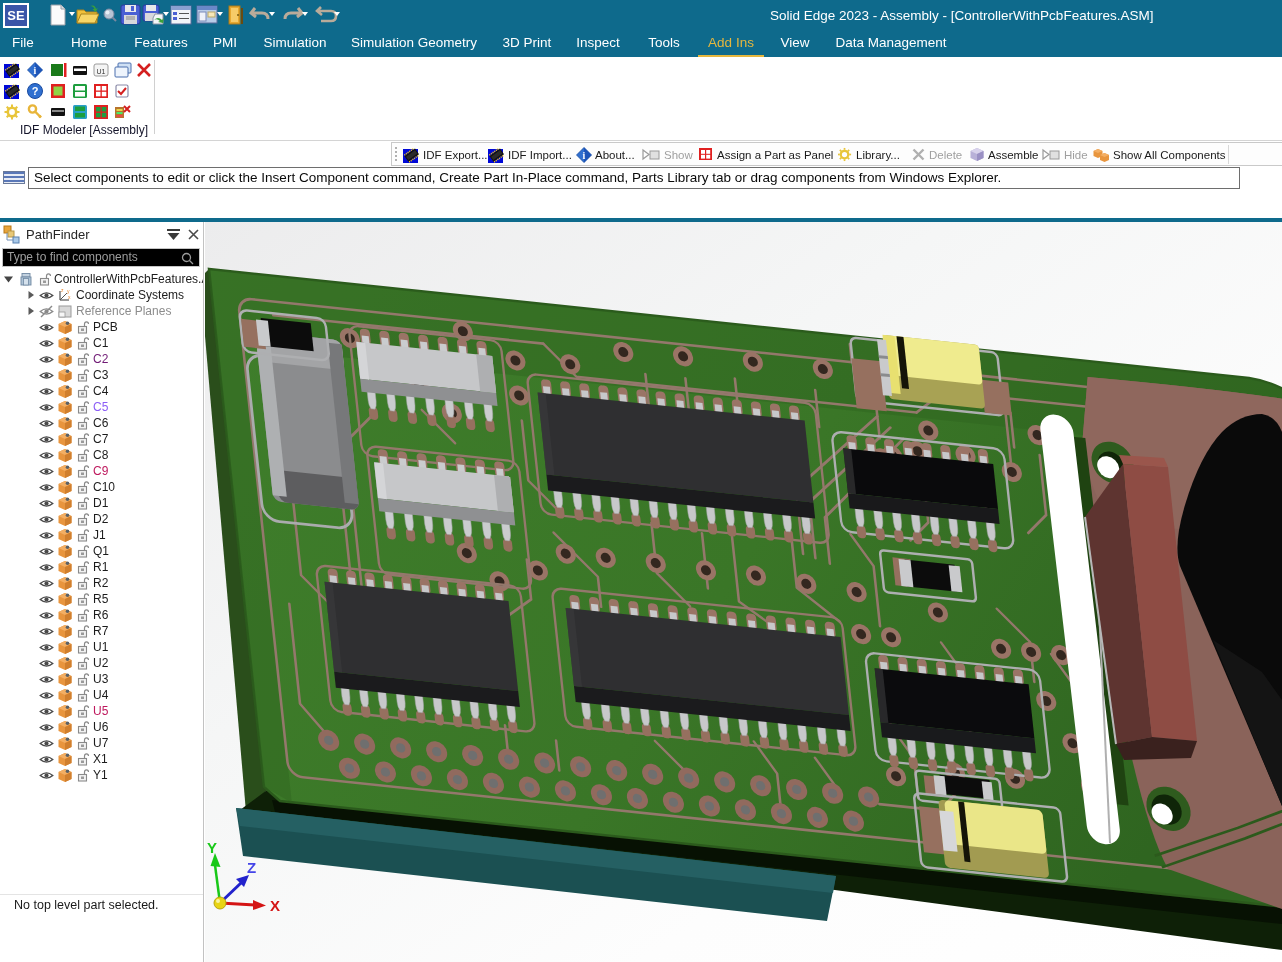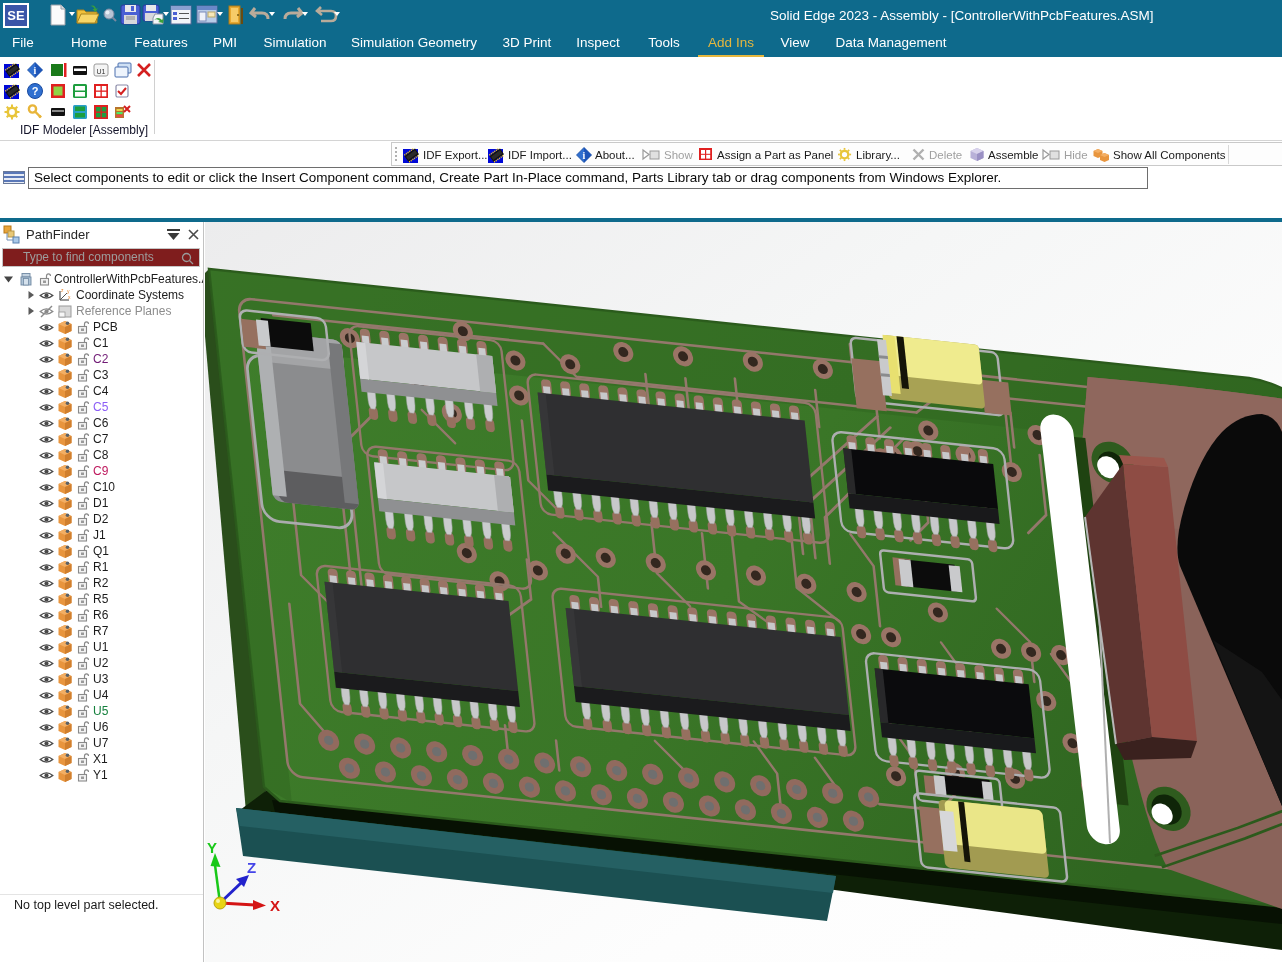--- a/index.html
+++ b/index.html
@@ -10,28 +10,28 @@
 .mi { position:absolute; top:5px; transform:translateX(-50%); color:#fff; font-size:13.5px; white-space:nowrap; }
 .mi.gold { color:#e5b73e; }
 .ribbon { position:absolute; left:0; top:57px; width:1282px; height:84px; background:#fff; border-bottom:1px solid #d4d4d4; }
 .ric { position:absolute; width:18px; height:17px; }
 .riblabel { position:absolute; left:20px; top:66px; font-size:12px; color:#14142a; }
 .ribsep { position:absolute; left:154px; top:3px; width:1px; height:74px; background:#d0d0d0; }
 .toolstrip { position:absolute; left:391px; top:142px; width:891px; height:24px; background:#fdfdfd; border-top:1px solid #c9c9c9; border-bottom:1px solid #c9c9c9; border-left:1px solid #c9c9c9; }
 .grip { position:absolute; left:2px; top:3px; width:5px; height:16px; background-image:radial-gradient(circle, #b0b0b0 1px, transparent 1.2px); background-size:4px 4px; }
 .titem { position:absolute; top:3px; height:17px; display:flex; align-items:center; gap:3px; font-size:11.5px; white-space:nowrap; }
 .tsep { position:absolute; top:2px; width:1px; height:19px; background:#d8d8d8; }
-.promptbar { position:absolute; left:28px; top:167px; width:1120px; height:22px; background:#fff; border:1px solid #6e6e6e; font-size:13.5px; color:#0a0a0a; line-height:20px; padding-left:5px; white-space:nowrap; }
+.promptbar { position:absolute; left:28px; top:167px; width:1212px; height:22px; background:#fff; border:1px solid #6e6e6e; font-size:13.5px; color:#0a0a0a; line-height:20px; padding-left:5px; white-space:nowrap; }
 .prompticon { position:absolute; left:3px; top:171px; width:22px; height:13px; background:repeating-linear-gradient(180deg,#5a78b8 0 2px,#e8ecf4 2px 4px); border:1px solid #6a7a9a; }
 .tabrow { position:absolute; left:0; top:189px; width:1282px; height:33px; background:#fff; }
 .tabstrip { position:absolute; left:0; top:29px; width:1282px; height:4px; background:#0e6a8c; }
 .doctab { position:absolute; left:0; top:7px; width:216px; height:26px; background:#0e6a8c; color:#fff; font-size:12.5px; line-height:26px; }
 .leftpanel { position:absolute; left:0; top:222px; width:204px; height:740px; background:#fff; border-right:1px solid #c2c2c2; }
 .pfheader { position:absolute; left:0; top:2px; width:100%; height:22px; }
-.pfsearch { position:absolute; left:2px; top:26px; width:198px; height:19px; border:1px solid #c6c6c6; background:#7f1d1d; font-size:12px; color:#9d9d9d; line-height:17px; padding-left:20px; }
+.pfsearch { position:absolute; left:2px; top:26px; width:198px; height:19px; border:1px solid #c6c6c6; background:#000000; font-size:12px; color:#9d9d9d; line-height:17px; padding-left:4px; }
 .tree { position:absolute; left:0; top:49px; width:100%; }
 .trow { height:16px; display:flex; align-items:center; font-size:12px; white-space:nowrap; overflow:hidden; }
 .trow i { display:inline-block; height:1px; flex:none; }
 .trow svg { flex:none; }
 .statusline { position:absolute; left:0; top:672px; width:203px; border-top:1px solid #e4e4e4; }
 .statustext { position:absolute; left:14px; top:676px; font-size:12.5px; color:#1a1a1a; }
 .viewport { position:absolute; left:205px; top:222px; width:1077px; height:740px; background:linear-gradient(145deg, #ececed 0%, #f5f6f6 35%, #fdfdfd 70%, #ffffff 100%); }
 </style></head>
 <body>
 <div class="titlebar">
@@ -1587,21 +1587,21 @@
           <polygon points="8,7 14.5,4 14.5,11 8,14" fill="#d07f2e"></polygon>
           <circle cx="10.5" cy="3.2" r="1.8" fill="#5a6065"></circle>
         </svg>
         <i style="width:3px"></i>
         <svg width="14" height="15" viewBox="0 0 14 15">
           <rect x="2.5" y="6.5" width="8" height="6.5" fill="#f2f2f2" stroke="#8a8a8a" stroke-width="1.1"></rect>
           <path d="M8.5 6.5 L8.5 4 Q8.5 1.8 10.5 1.8 Q12.5 1.8 12.5 4" fill="none" stroke="#8a8a8a" stroke-width="1.2"></path>
           <rect x="5" y="8.5" width="3" height="2.5" fill="#9a9a9a"></rect>
         </svg>
         <i style="width:3px"></i>
-        <span style="color:#15803d">U5</span>
+        <span style="color:#be185d">U5</span>
       </div>
 <div class="trow">
         <i style="width:39px"></i>
         <svg width="15" height="15" viewBox="0 0 15 15">
           <path d="M1.2 7.5 Q7.5 2.2 13.8 7.5 Q7.5 12.8 1.2 7.5 Z" fill="none" stroke="#4a4a4a" stroke-width="1.3"></path>
           <circle cx="7.5" cy="7.5" r="2.1" fill="#4a4a4a"></circle>
         </svg>
         <i style="width:3px"></i>
         <svg width="16" height="15" viewBox="0 0 16 15">
           <polygon points="8,1 14.5,4 14.5,11 8,14 1.5,11 1.5,4" fill="#e8953e"></polygon>

